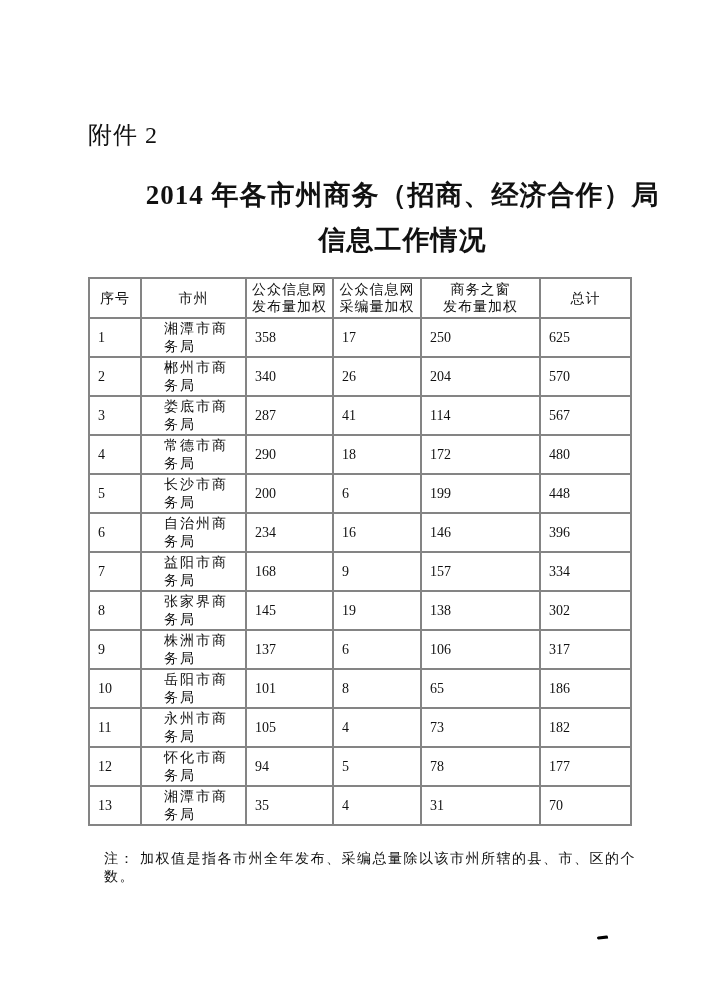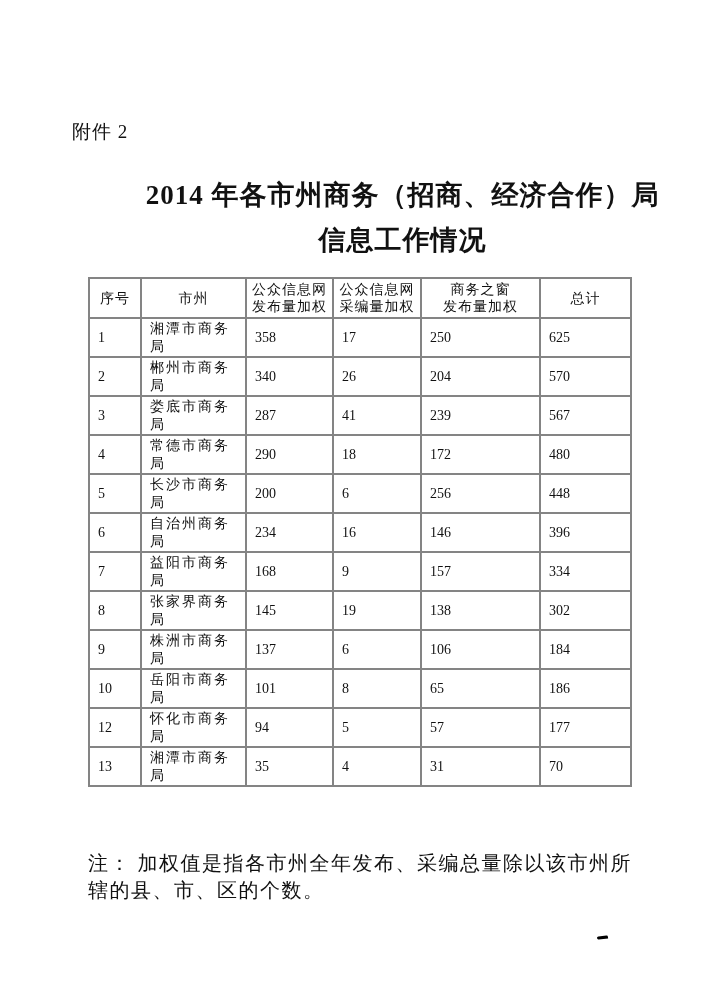--- a/index.html
+++ b/index.html
@@ -7,23 +7,23 @@
     position: relative;
     width: 711px;
     height: 1006px;
     background: #ffffff;
     color: #111;
     font-family: "Liberation Serif", "DejaVu Serif", serif;
     overflow: hidden;
   }
   .attachment-label {
     position: absolute;
-    left: 72px;
+    left: 88px;
     top: 119px;
-    font-size: 19px;
+    font-size: 24px;
     letter-spacing: 1px;
   }
   .doc-title {
     position: absolute;
     left: 0;
     top: 173px;
     width: 100%;
     text-align: center;
     font-weight: bold;
     font-size: 27px;
@@ -56,27 +56,27 @@
     letter-spacing: 1px;
     padding: 1px 0;
   }
   .data-table td {
     height: 37px;
     font-size: 14px;
     vertical-align: middle;
     text-align: left;
     padding: 0 2px 0 8px;
   }
-  .data-table td.col-name { letter-spacing: 2px; padding-left: 8px; }
+  .data-table td.col-name { letter-spacing: 2px; padding-left: 22px; }
   .footnote {
     position: absolute;
-    left: 88px;
+    left: 104px;
     top: 850px;
     width: 560px;
-    font-size: 20px;
+    font-size: 14px;
     letter-spacing: 1.5px;
   }
   .stray-ink-mark {
     position: absolute;
     left: 597px;
     top: 936px;
     width: 11px;
     height: 3px;
     background: #000;
     border-radius: 2px 2px 0 2px;
@@ -133,37 +133,37 @@
             <td>340</td>
             <td>26</td>
             <td>204</td>
             <td>570</td>
           </tr>
           <tr>
             <td>3</td>
             <td class="col-name">娄底市商务局</td>
             <td>287</td>
             <td>41</td>
-            <td>239</td>
+            <td>114</td>
             <td>567</td>
           </tr>
           <tr>
             <td>4</td>
             <td class="col-name">常德市商务局</td>
             <td>290</td>
             <td>18</td>
             <td>172</td>
             <td>480</td>
           </tr>
           <tr>
             <td>5</td>
             <td class="col-name">长沙市商务局</td>
             <td>200</td>
             <td>6</td>
-            <td>256</td>
+            <td>199</td>
             <td>448</td>
           </tr>
           <tr>
             <td>6</td>
             <td class="col-name">自治州商务局</td>
             <td>234</td>
             <td>16</td>
             <td>146</td>
             <td>396</td>
           </tr>
@@ -182,36 +182,44 @@
             <td>19</td>
             <td>138</td>
             <td>302</td>
           </tr>
           <tr>
             <td>9</td>
             <td class="col-name">株洲市商务局</td>
             <td>137</td>
             <td>6</td>
             <td>106</td>
-            <td>184</td>
+            <td>317</td>
           </tr>
           <tr>
             <td>10</td>
             <td class="col-name">岳阳市商务局</td>
             <td>101</td>
             <td>8</td>
             <td>65</td>
             <td>186</td>
           </tr>
           <tr>
+            <td>11</td>
+            <td class="col-name">永州市商务局</td>
+            <td>105</td>
+            <td>4</td>
+            <td>73</td>
+            <td>182</td>
+          </tr>
+          <tr>
             <td>12</td>
             <td class="col-name">怀化市商务局</td>
             <td>94</td>
             <td>5</td>
-            <td>57</td>
+            <td>78</td>
             <td>177</td>
           </tr>
           <tr>
             <td>13</td>
             <td class="col-name">湘潭市商务局</td>
             <td>35</td>
             <td>4</td>
             <td>31</td>
             <td>70</td>
           </tr>

